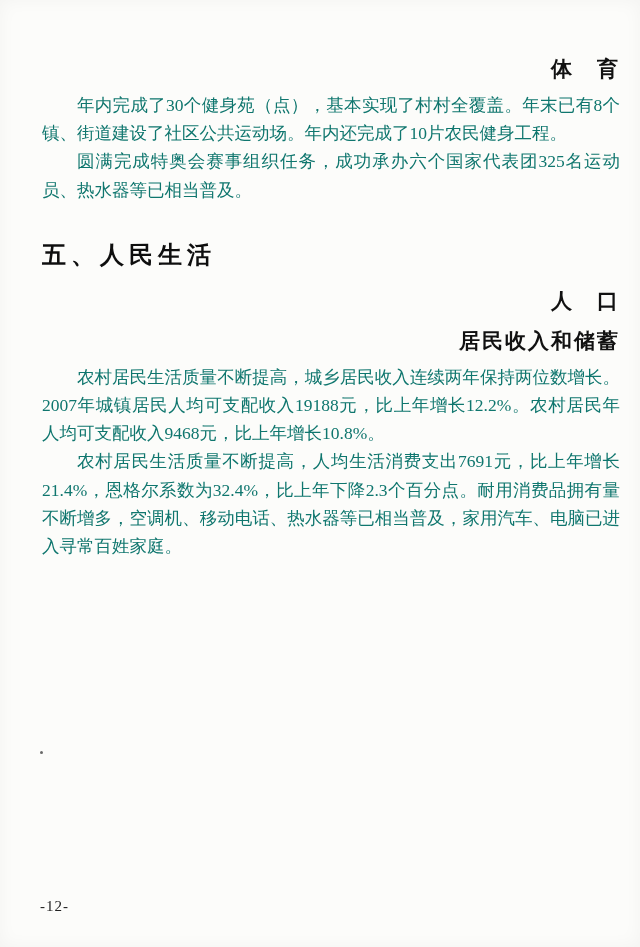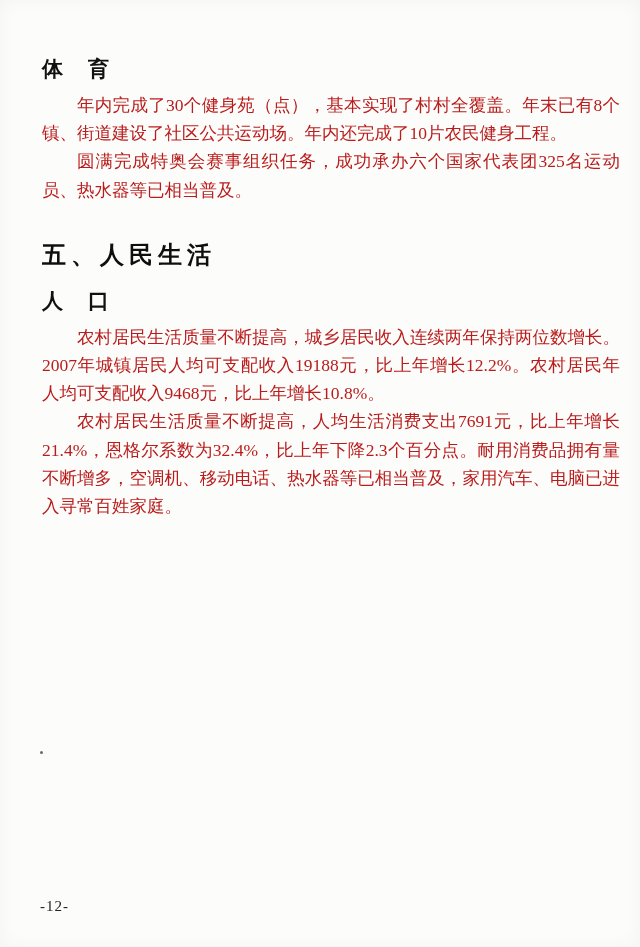--- a/index.html
+++ b/index.html
@@ -17,21 +17,21 @@
     font-family: "Liberation Serif", "DejaVu Serif", serif;
     color: #1d1d1d;
     overflow: hidden;
     box-sizing: border-box;
   }
   .content {
     padding: 56px 20px 0 42px;
     box-sizing: border-box;
   }
   .sub-title {
-    text-align: left;
+    text-align: right;
     font-size: 21px;
     font-weight: bold;
     color: #111;
     letter-spacing: 2px;
     line-height: 26px;
     margin: 0 0 9px 0;
   }
   .chapter-title {
     text-align: left;
     font-size: 24px;
@@ -43,21 +43,21 @@
   }
   .sub-title.mid {
     margin-top: 14px;
   }
   .body-para {
     font-size: 17.5px;
     line-height: 28.2px;
     text-align: justify;
     text-indent: 2em;
     margin: 0;
-    color: #b91c1c;
+    color: #0f766e;
   }
   .page-number {
     position: absolute;
     left: 40px;
     top: 898px;
     font-size: 15px;
     letter-spacing: 1px;
     color: #222;
   }
   .speck {
@@ -79,20 +79,21 @@
 
     <h3 class="sub-title">体　育</h3>
     <p class="body-para">年内完成了30个健身苑（点），基本实现了村村全覆盖。年末已有8个镇、街道建设了社区公共运动场。年内还完成了10片农民健身工程。</p>
     <p class="body-para">圆满完成特奥会赛事组织任务，成功承办六个国家代表团325名运动员、热水器等已相当普及。</p>
 
     <h1 class="chapter-title">五、人民生活</h1>
 
     <h3 class="sub-title">人　口</h3>
 
 
+    <h3 class="sub-title mid">居民收入和储蓄</h3>
     <p class="body-para">农村居民生活质量不断提高，城乡居民收入连续两年保持两位数增长。2007年城镇居民人均可支配收入19188元，比上年增长12.2%。农村居民年人均可支配收入9468元，比上年增长10.8%。</p>
     <p class="body-para">农村居民生活质量不断提高，人均生活消费支出7691元，比上年增长21.4%，恩格尔系数为32.4%，比上年下降2.3个百分点。耐用消费品拥有量不断增多，空调机、移动电话、热水器等已相当普及，家用汽车、电脑已进入寻常百姓家庭。</p>
 
   </div>
 
   <div class="speck"></div>
 
   <div class="page-number">-12-</div>
 </div>
 

